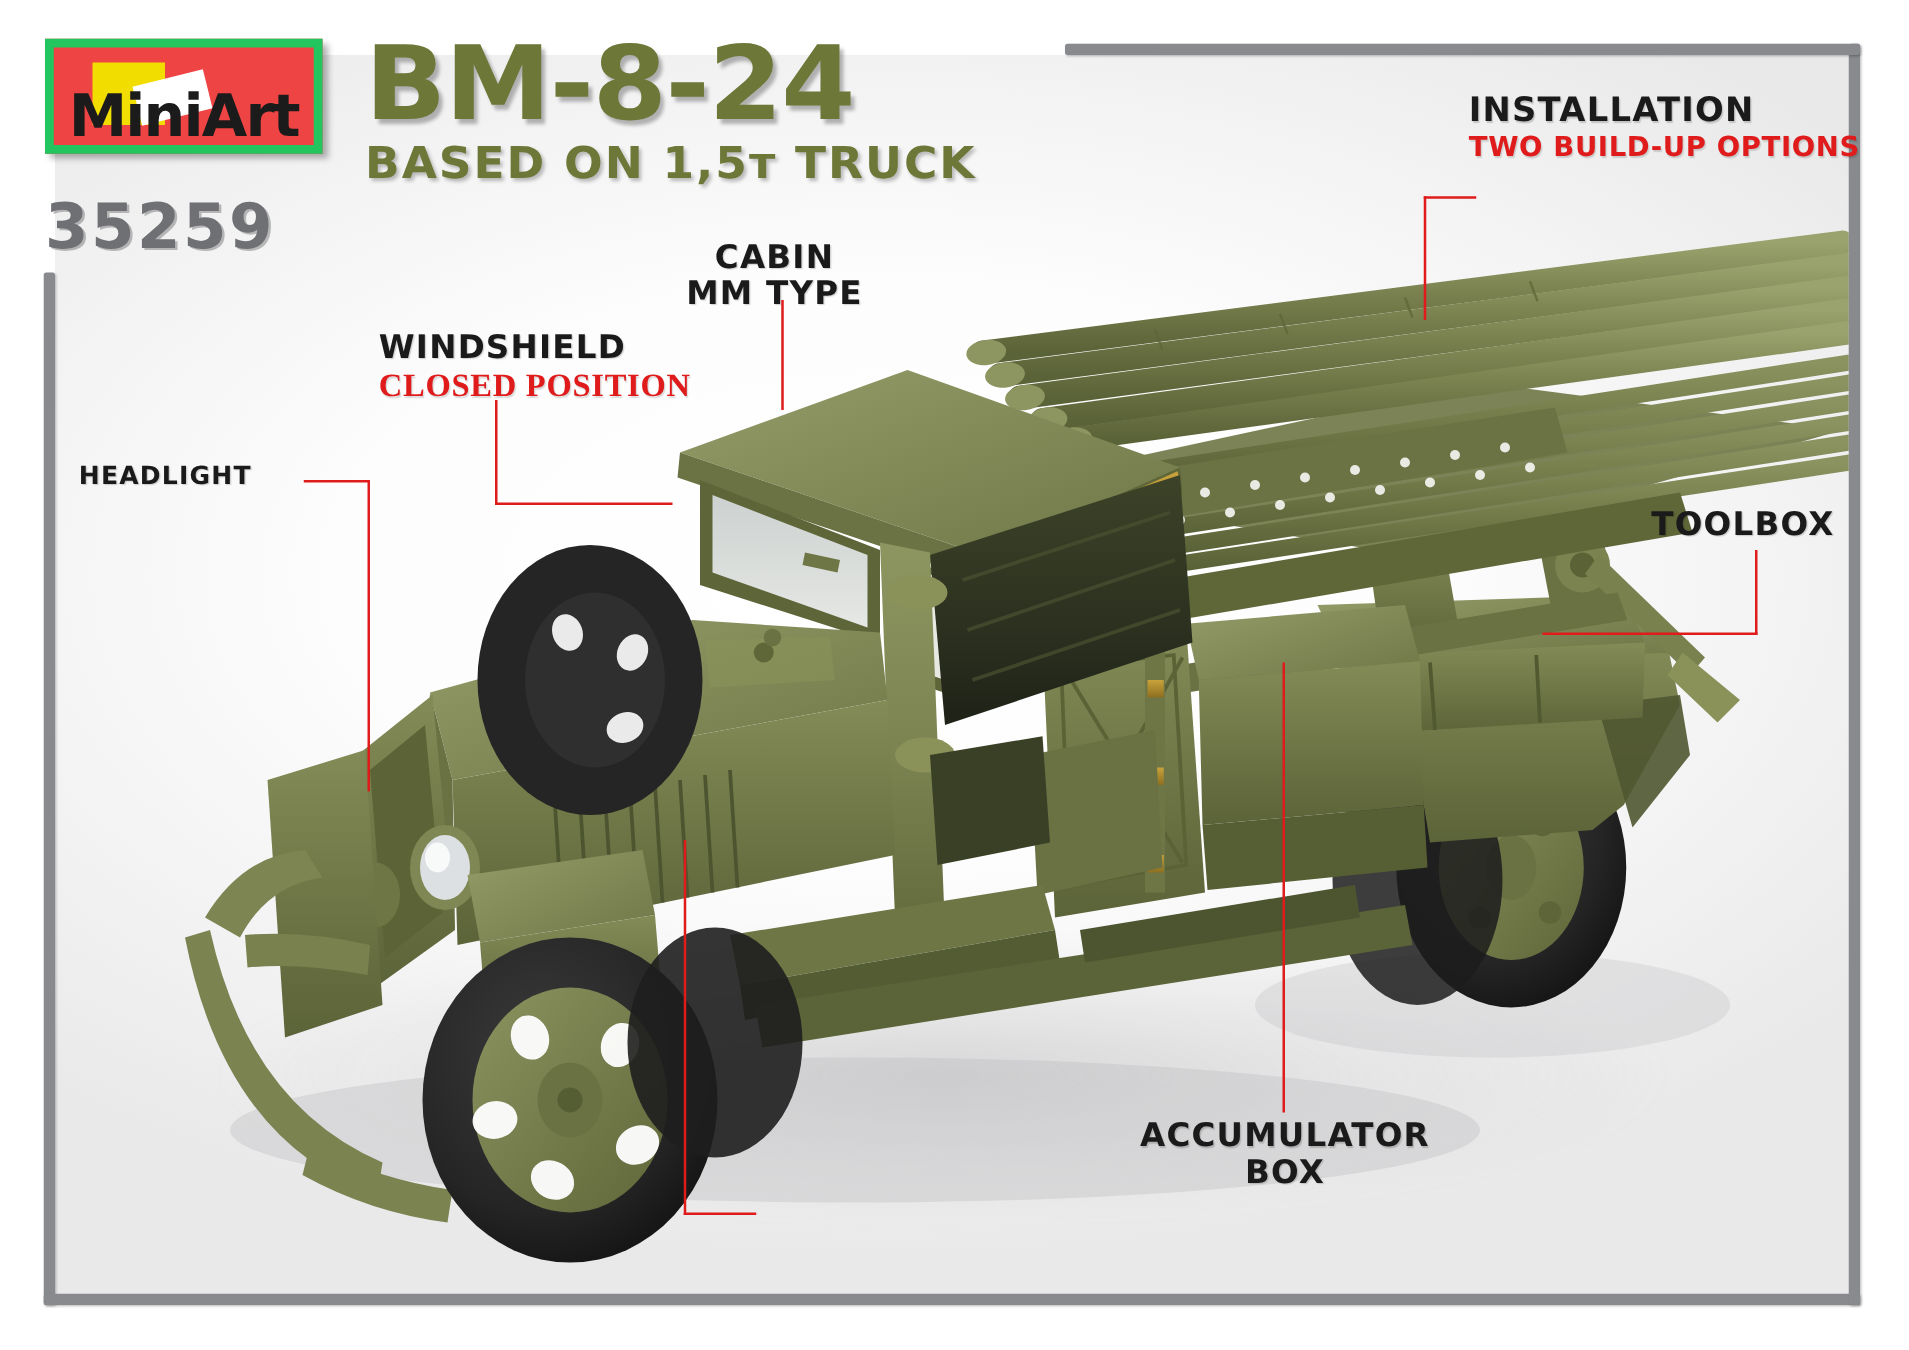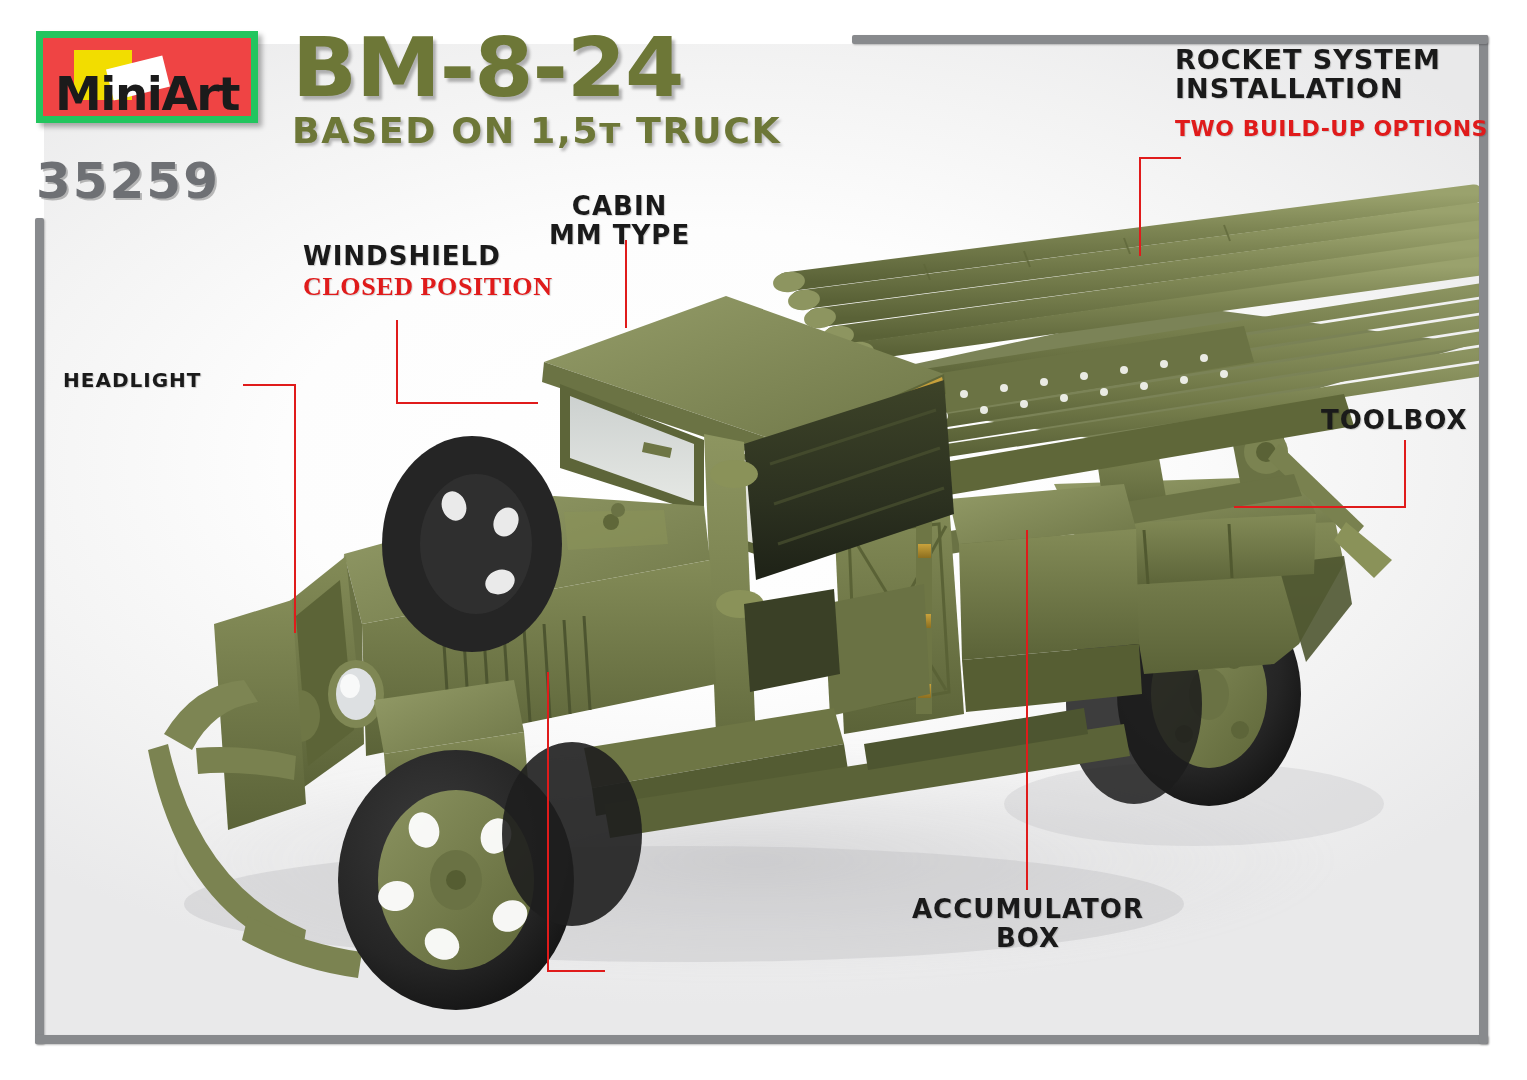--- a/index.html
+++ b/index.html
@@ -122,27 +122,27 @@
     white-space: nowrap;
   }
   .ann .sub {
     color: #e01b1b;
     display: block;
     text-shadow: 1px 1px 1px rgba(0,0,0,0.15);
   }
   .ann.center { text-align: center; }
 
   #ann-rocket      { left: 1175px; top: 46px;  font-size: 27px; line-height: 1.06; }
-  #ann-rocket .sub { font-size: 22px; margin-top: 14px; letter-spacing: 0.5px; }
+  #ann-rocket .sub { font-size: 22px; margin-top: 4px; letter-spacing: 0.5px; }
   #ann-rocket .bullets {
     color: #e01b1b; font-size: 19px; line-height: 1.35;
     letter-spacing: 0.5px; margin-top: 3px; padding-left: 14px;
   }
   #ann-cabin     { left: 549px; top: 180px; font-size: 26px; line-height: 1.12; margin-top: 12px; }
-  #ann-windshield{ left: 303px; top: 242px; font-size: 26px; line-height: 1.1; }
+  #ann-windshield{ left: 303px; top: 264px; font-size: 26px; line-height: 1.1; }
   #ann-windshield .sub { font-size: 26px; letter-spacing: 0.6px; margin-top: 2px; font-family: Liberation Serif, serif; }
   #ann-headlight { left: 63px;  top: 368px; font-size: 20px; }
   #ann-toolbox   { left: 1321px; top: 405px; font-size: 26px; }
   #ann-accum     { left: 912px; top: 895px; font-size: 26px; line-height: 1.12; text-align: center; }
   #ann-bonnet    { left: 612px; top: 952px; font-size: 26px; line-height: 1.1; }
   #ann-bonnet .sub { font-size: 21px; letter-spacing: 0.6px; margin-top: 2px; }
 
   
   .lead {
     position: absolute;
@@ -457,21 +457,21 @@
   </div>
 
   <div id="kit-number">35259</div>
 
   <div id="title-block">
     <div id="title-main">BM-8-24</div>
     <div id="title-sub">BASED ON 1,5т TRUCK</div>
   </div>
 
   <div class="ann" id="ann-rocket">
-    <span>ROCKET SYSTEM</span><br>
+    <br>
     <span>INSTALLATION</span>
     <span class="sub">TWO BUILD-UP OPTIONS</span>
   </div>
 
   <div class="lead h" style="left:1139px; top:157px; width:42px;"></div>
   <div class="lead v" style="left:1139px; top:157px; height:99px;"></div>
 
   <div class="ann center" id="ann-cabin">
     <span>CABIN</span><br>
     <span>MM TYPE</span>

